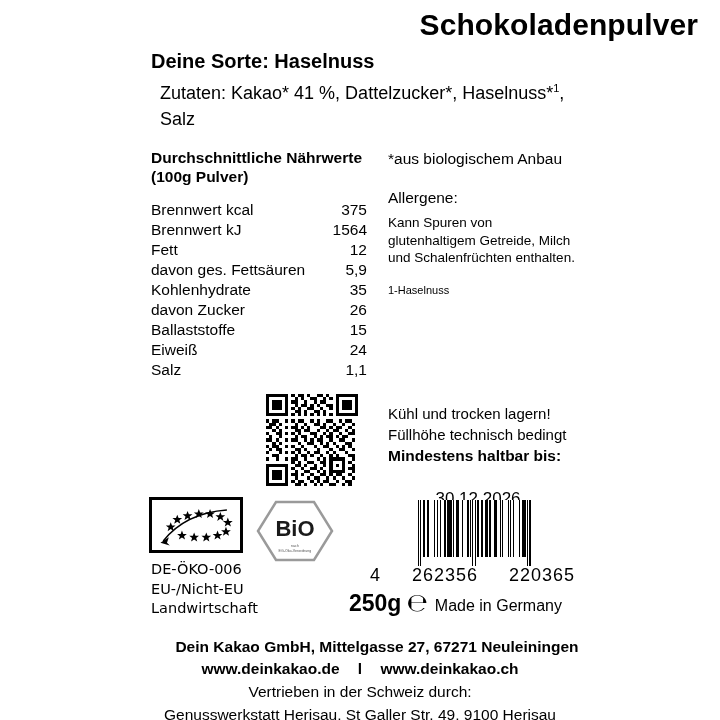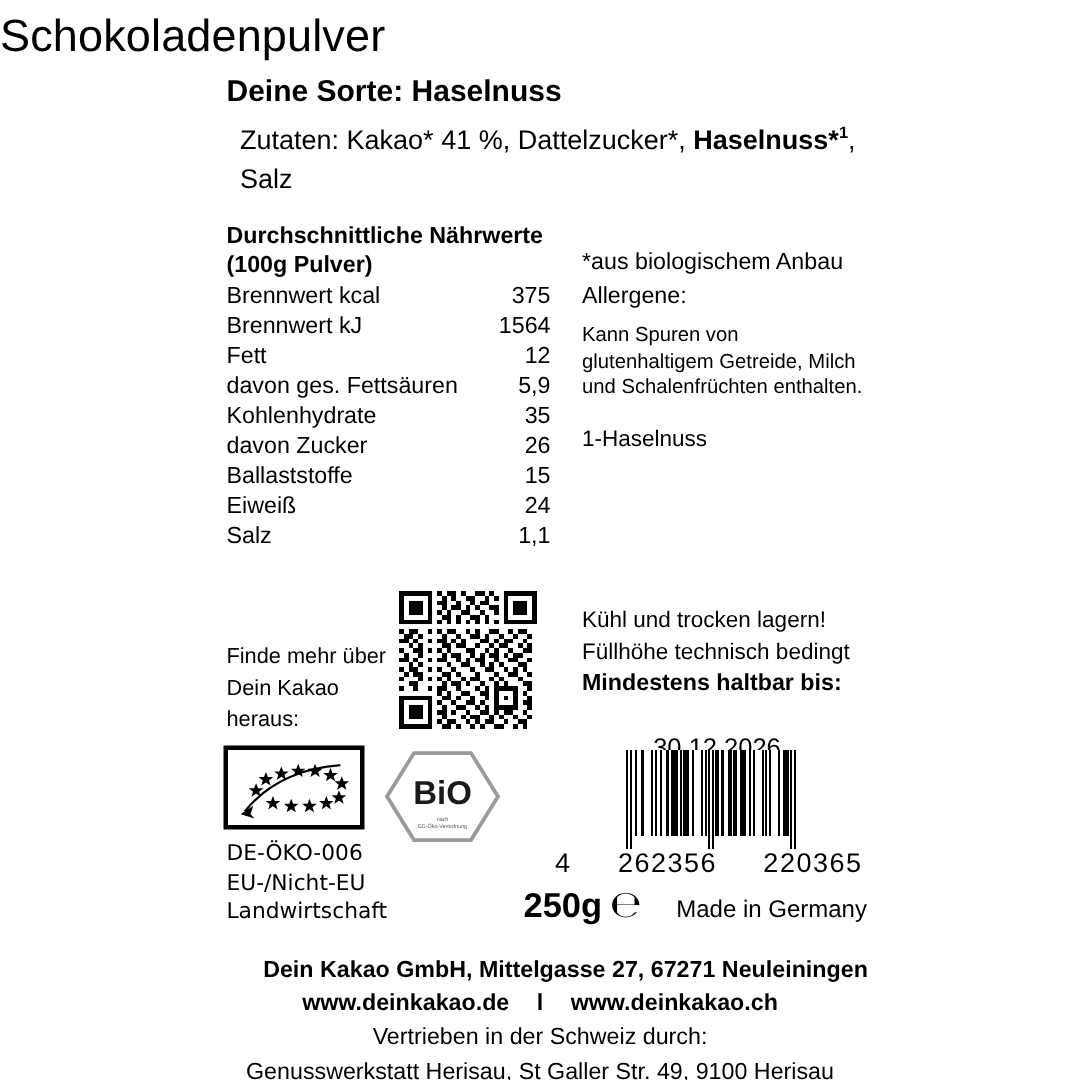--- a/index.html
+++ b/index.html
@@ -20,97 +20,96 @@
     height: 720px;
     overflow: hidden;
   }
 
   
   .title {
     position: absolute;
     left: 0;
     top: 8px;
     width: 698px;
-    text-align: left;
+    text-align: right;
     font-size: 30px;
-    font-weight: 400;
+    font-weight: 700;
     letter-spacing: 0.1px;
   }
   .variety {
     position: absolute;
     left: 151px;
     top: 50px;
     font-size: 20px;
     font-weight: bold;
   }
   .ingredients {
     position: absolute;
     left: 160px;
     top: 80px;
     width: 420px;
     font-size: 18px;
     line-height: 26px;
   }
-  .ingredients .bold { font-weight: bold; }
+  .ingredients .bold { font-weight: normal; }
   .ingredients sup {
     font-size: 11px;
     vertical-align: super;
     line-height: 0;
   }
 
   
   .nutri {
     position: absolute;
     left: 151px;
     top: 148px;
     width: 216px;
   }
   .nutri-head {
     font-size: 15.5px;
     font-weight: bold;
     line-height: 19px;
-    margin-bottom: 2px;
+    margin-bottom: 14px;
   }
   .nutri-row {
     display: flex;
     justify-content: space-between;
     align-items: flex-start;
     font-size: 15.5px;
     line-height: 20px;
   }
   .nutri-row .n-label { white-space: nowrap; }
   .nutri-row .n-value { white-space: nowrap; text-align: right; }
 
   
   .bioline {
     position: absolute;
     left: 388px;
     top: 150px;
     font-size: 15.5px;
-    margin-top: 16px;
   }
   .allergene-head {
     position: absolute;
     left: 388px;
     top: 189px;
     font-size: 15.5px;
   }
   .allergene-body {
     position: absolute;
     left: 388px;
     top: 214px;
     width: 190px;
     font-size: 13.5px;
     line-height: 17.5px;
   }
   .footnote-1 {
     position: absolute;
     left: 388px;
     top: 284px;
-    font-size: 15px;
+    font-size: 11px;
   }
 
   
   .qr-text {
     position: absolute;
     left: 151px;
     top: 428px;
     width: 110px;
     font-size: 14.5px;
     line-height: 21px;
@@ -211,21 +210,21 @@
     font-size: 23px;
     font-weight: bold;
   }
   .weight-row .w-estimate {
     font-size: 25px;
     font-weight: 300;
     font-family: "DejaVu Sans", sans-serif;
   }
   .weight-row .w-origin {
     font-size: 16px;
-    margin-left: 18px;
+    margin-left: 2px;
   }
 
   
   .footer {
     position: absolute;
     left: 0;
     top: 636px;
     width: 720px;
     text-align: center;
   }
@@ -310,21 +309,20 @@
           <span class="n-value">1,1</span>
         </div>
       </div>
   </div>
 
   <div class="bioline">*aus biologischem Anbau</div>
   <div class="allergene-head">Allergene:</div>
   <div class="allergene-body">Kann Spuren von glutenhaltigem Getreide, Milch und Schalenfrüchten enthalten.</div>
   <div class="footnote-1">1-Haselnuss</div>
 
-  <div class="qr-text">Finde mehr über Dein Kakao heraus:</div>
   <div class="qr-code">
     <svg viewBox="0 0 29 29" shape-rendering="crispEdges" aria-hidden="true">
       <rect width="29" height="29" fill="#fff"></rect>
       <g fill="#000">
 
         <rect x="0" y="0" width="7" height="1"></rect>
           <rect x="0" y="6" width="7" height="1"></rect>
         <rect x="0" y="0" width="1" height="7"></rect>
           <rect x="6" y="0" width="1" height="7"></rect>
         <rect x="2" y="2" width="3" height="3"></rect>

